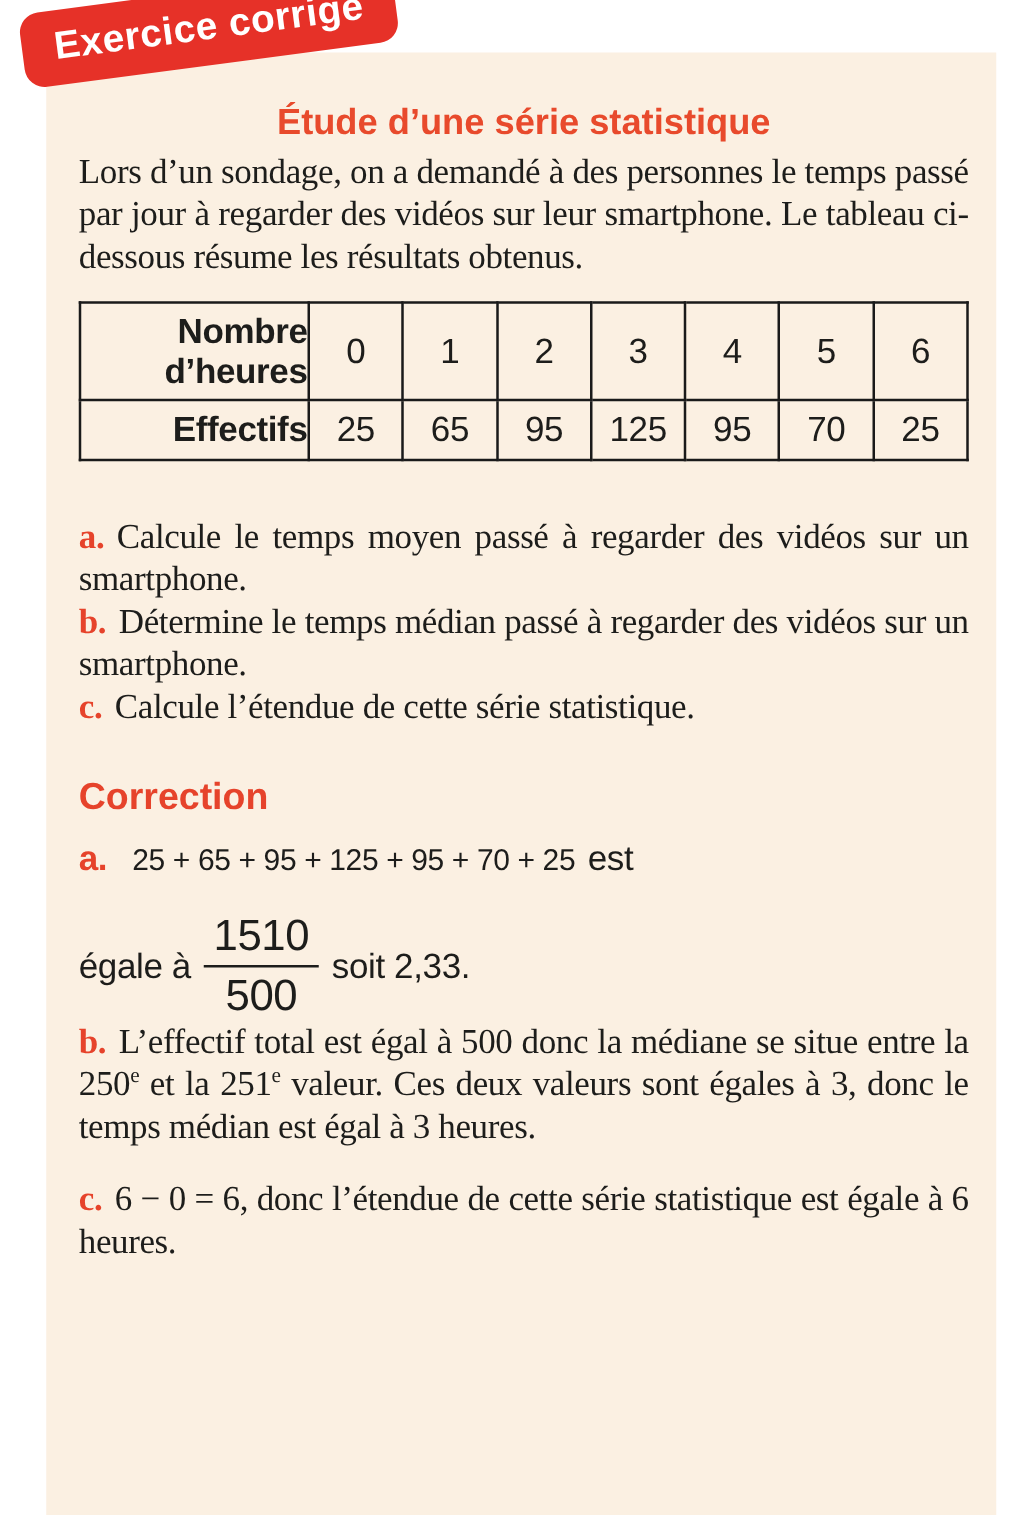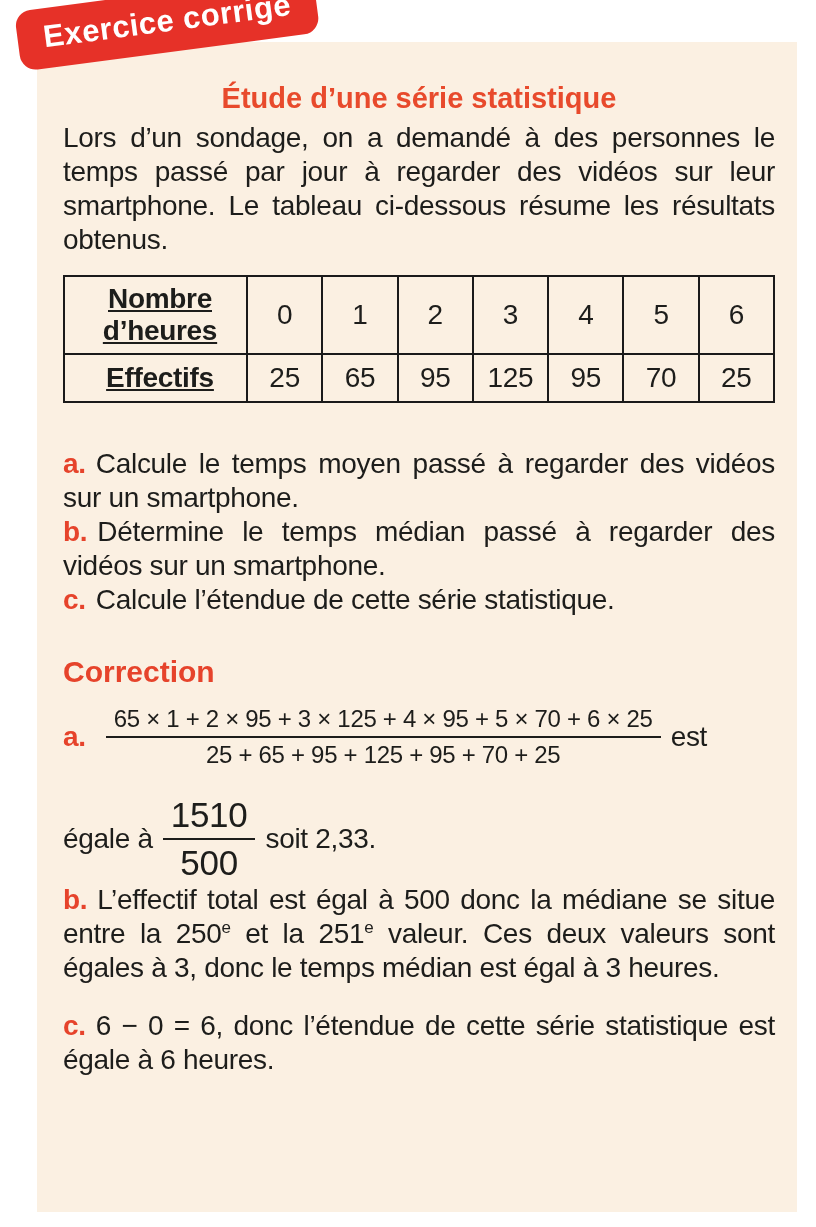--- a/index.html
+++ b/index.html
@@ -48,46 +48,46 @@
     font-weight: 700;
     color: #e84a2c;
     margin: 0 0 6px 0;
   }
   p.body-text {
     font-size: 28px;
     line-height: 34px;
     text-align: justify;
     margin: 0;
     letter-spacing: -0.3px;
+    font-family: Liberation Serif, serif;
   }
   .qlabel {
     color: #e6432b;
     font-weight: 700;
     margin-right: 10px;
   }
   table.stat-table {
     border-collapse: collapse;
     width: 100%;
     margin-top: 18px;
     table-layout: fixed;
   }
   table.stat-table td, table.stat-table th {
     border: 2px solid #1a1a1a;
     font-size: 28px;
     text-align: center;
     padding: 0;
     letter-spacing: -0.3px;
   }
   table.stat-table .rowhead {
-    text-align: center;
+    text-align: right;
     font-weight: 700;
     width: 172px;
     padding-left: 9px;
     line-height: 32px;
-    text-decoration: underline;
   }
   tr.row-hours td { height: 76px; }
   tr.row-counts td { height: 46px; }
   .question { margin-top: 26px; }
   .correction-heading {
     margin: 38px 0 0 0;
     font-size: 30px;
     font-weight: 700;
     color: #e6432b;
   }
@@ -159,21 +159,20 @@
 
     <p class="body-text question"><span class="qlabel">b.</span><span>Détermine le temps médian passé à regarder des vidéos sur un smartphone.</span></p>
 
     <p class="body-text question"><span class="qlabel">c.</span><span>Calcule l’étendue de cette série statistique.</span></p>
 
     <h2 class="correction-heading">Correction</h2>
 
     <div class="mathline">
       <span class="qlabel">a.</span>
       <span class="frac frac-big">
-        <span class="num">65 × 1 + 2 × 95 + 3 × 125 + 4 × 95 + 5 × 70 + 6 × 25</span>
         <span class="den">25 + 65 + 95 + 125 + 95 + 70 + 25</span>
       </span>
       <span>est</span>
     </div>
 
     <div class="mathline" style="margin-top:26px;">
       <span>égale à</span>
       <span class="frac frac-small">
         <span class="num">1510</span>
         <span class="den">500</span>

